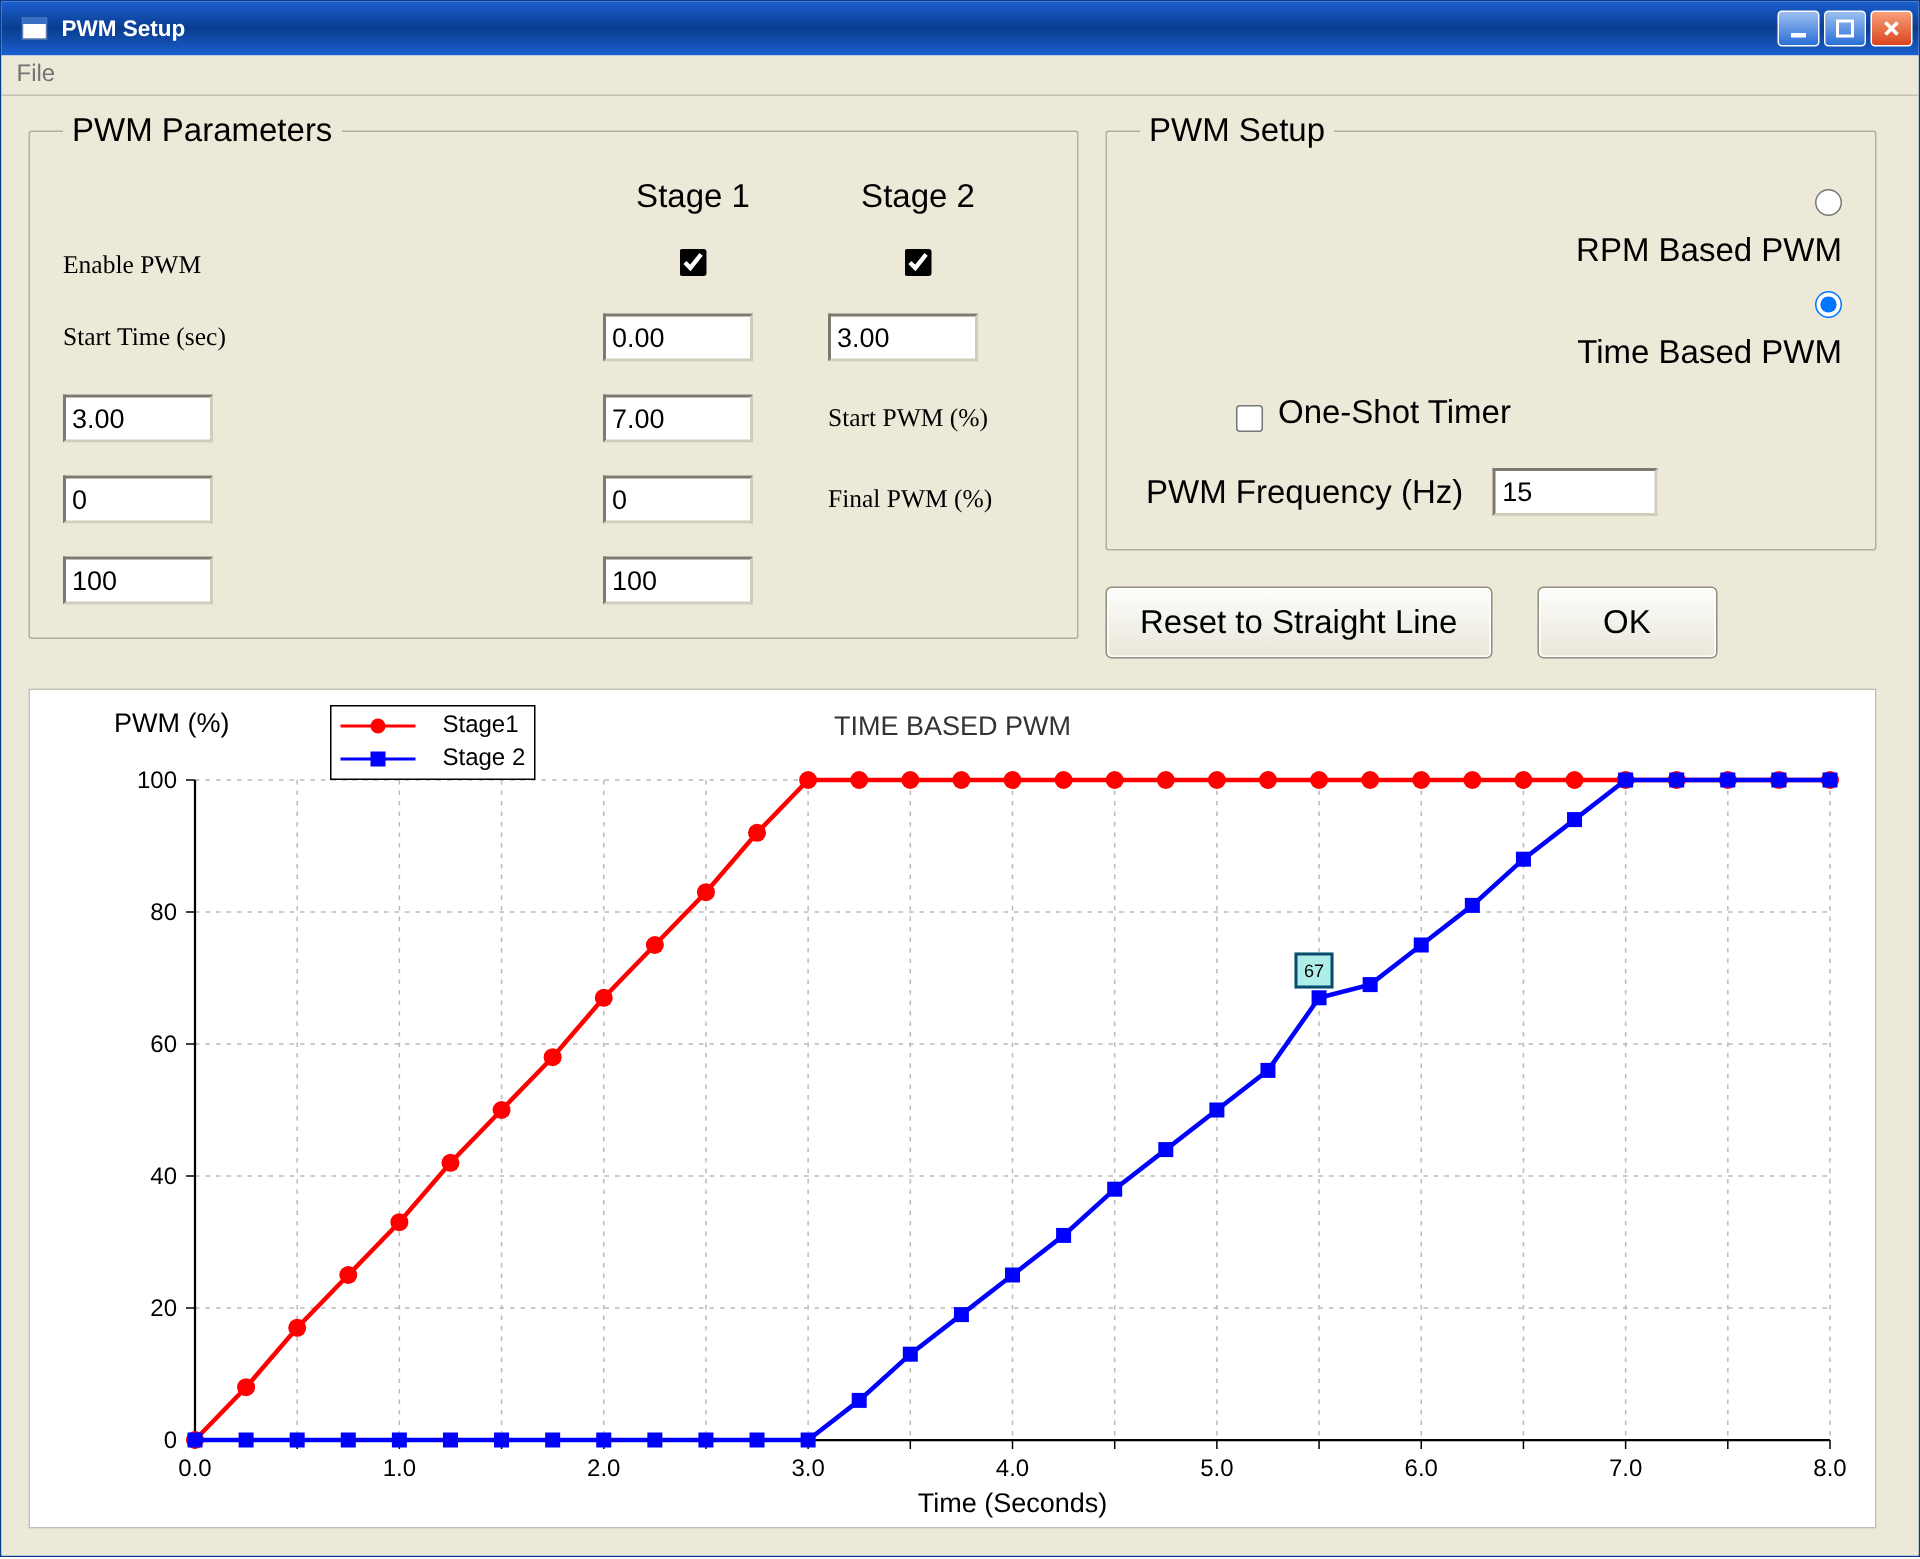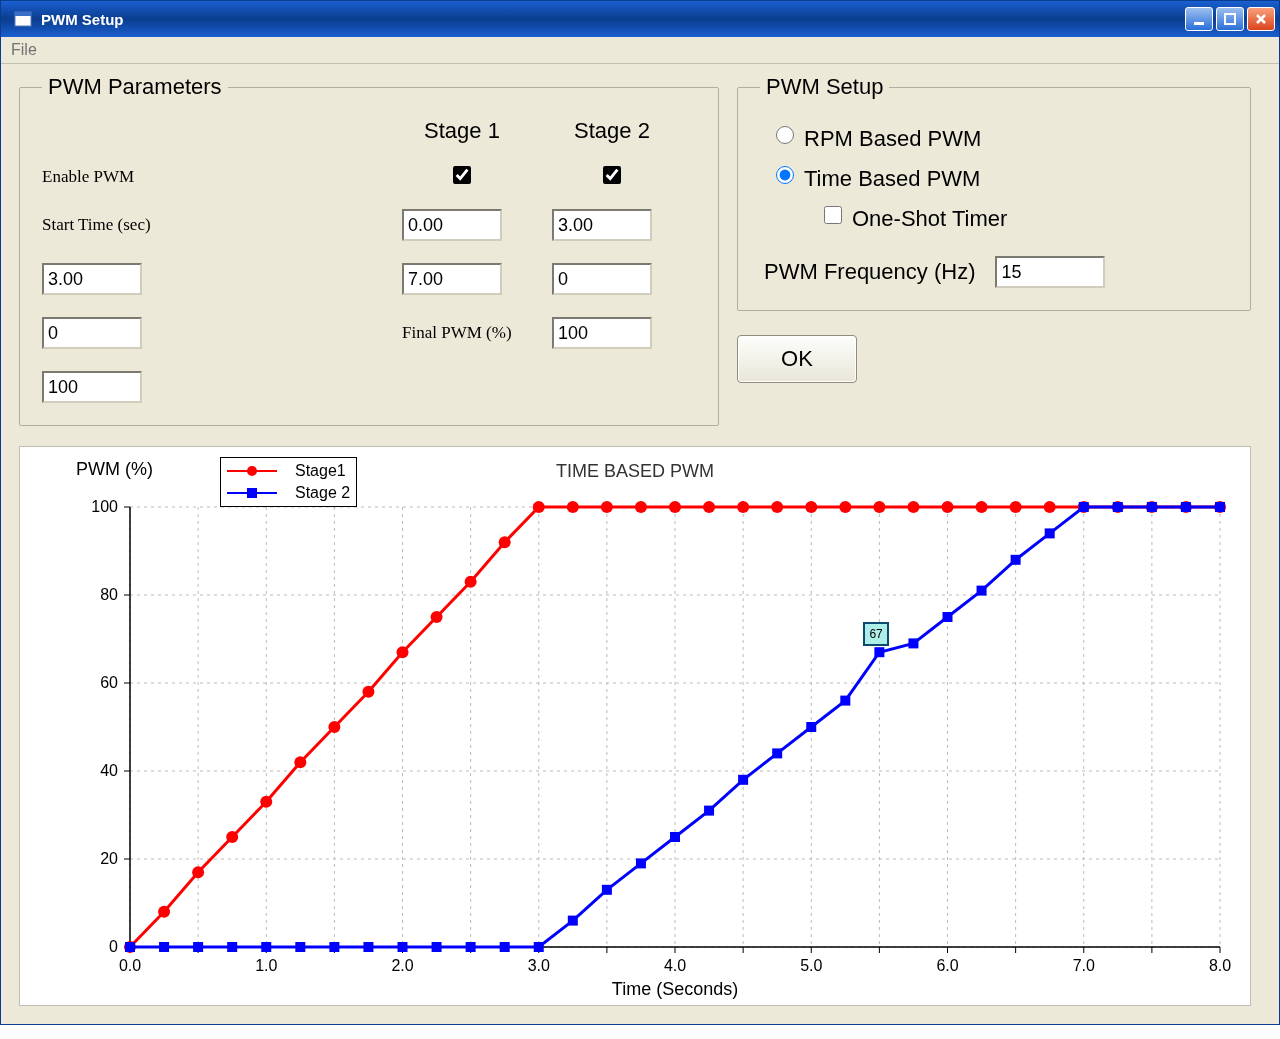--- a/index.html
+++ b/index.html
@@ -89,23 +89,23 @@
 }
 .win-input {
   width: 100px;
   height: 32px;
   font-size: 18px;
   padding: 2px 4px;
   border: 2px inset #d0cdbd;
   background: #fff;
 }
 .setup-inner { font-size: 22px; }
-.radio-row { display: flex; align-items: flex-start; gap: 10px; margin: 14px 0 14px 16px; }
+.radio-row { display: flex; align-items: flex-end; gap: 10px; margin: 14px 0 14px 16px; flex-direction: column; }
 .radio-row input[type="radio"] { width: 18px; height: 18px; cursor: pointer; }
-.sub-check { margin-left: 64px; display: flex; align-items: flex-start; gap: 10px; margin-bottom: 24px; }
+.sub-check { margin-left: 64px; display: flex; align-items: flex-end; gap: 10px; margin-bottom: 24px; }
 .freq-row { display: flex; align-items: center; gap: 20px; margin-top: 12px; margin-left: 4px;}
 .freq-row .win-input { width: 110px; }
 .below-setup { margin-top: 24px; display: flex; gap: 30px; align-items: center; justify-content: flex-start;}
 .xp-button {
   background: linear-gradient(to bottom, #fdfdfb, #e9e7d9);
   border: 1px solid #8f8d80;
   border-radius: 4px;
   box-shadow: inset 0 0 0 1px #fff;
   font-size: 22px;
   padding: 10px 22px;
@@ -195,20 +195,21 @@
           <div class="checkbox-cell"><input type="checkbox" class="win-checkbox" checked="" style=""></div>
           <div class="checkbox-cell"><input type="checkbox" class="win-checkbox" checked="" style=""></div>
 
           <div class="row-label">Start Time (sec)</div>
           <div><input class="win-input" value="0.00" style=""></div>
           <div><input class="win-input" value="3.00" style=""></div>
 
           <div><input class="win-input" value="3.00" style=""></div>
           <div><input class="win-input" value="7.00" style=""></div>
 
+          <div class="row-label">Start PWM (%)</div>
           <div><input class="win-input" value="0" style=""></div>
           <div><input class="win-input" value="0" style=""></div>
 
           <div class="row-label">Final PWM (%)</div>
           <div><input class="win-input" value="100" style=""></div>
           <div><input class="win-input" value="100" style=""></div>
         </div>
       </fieldset>
 
       <div style="flex:1">
@@ -227,20 +228,21 @@
               <input type="checkbox" class="win-checkbox" style="">
               <span>One-Shot Timer</span>
             </label>
             <div class="freq-row">
               <span>PWM Frequency (Hz)</span>
               <input class="win-input" value="15" style="">
             </div>
           </div>
         </fieldset>
         <div class="below-setup">
+          <button class="xp-button">Reset to Straight Line</button>
           <button class="xp-button ok">OK</button>
         </div>
       </div>
     </div>
 
     <div class="chart-panel">
       <div class="ylabel-over">PWM (%)</div>
       <div class="chart-title-over">TIME BASED PWM</div>
       <div class="chart-legend">
         <div class="lrow">

